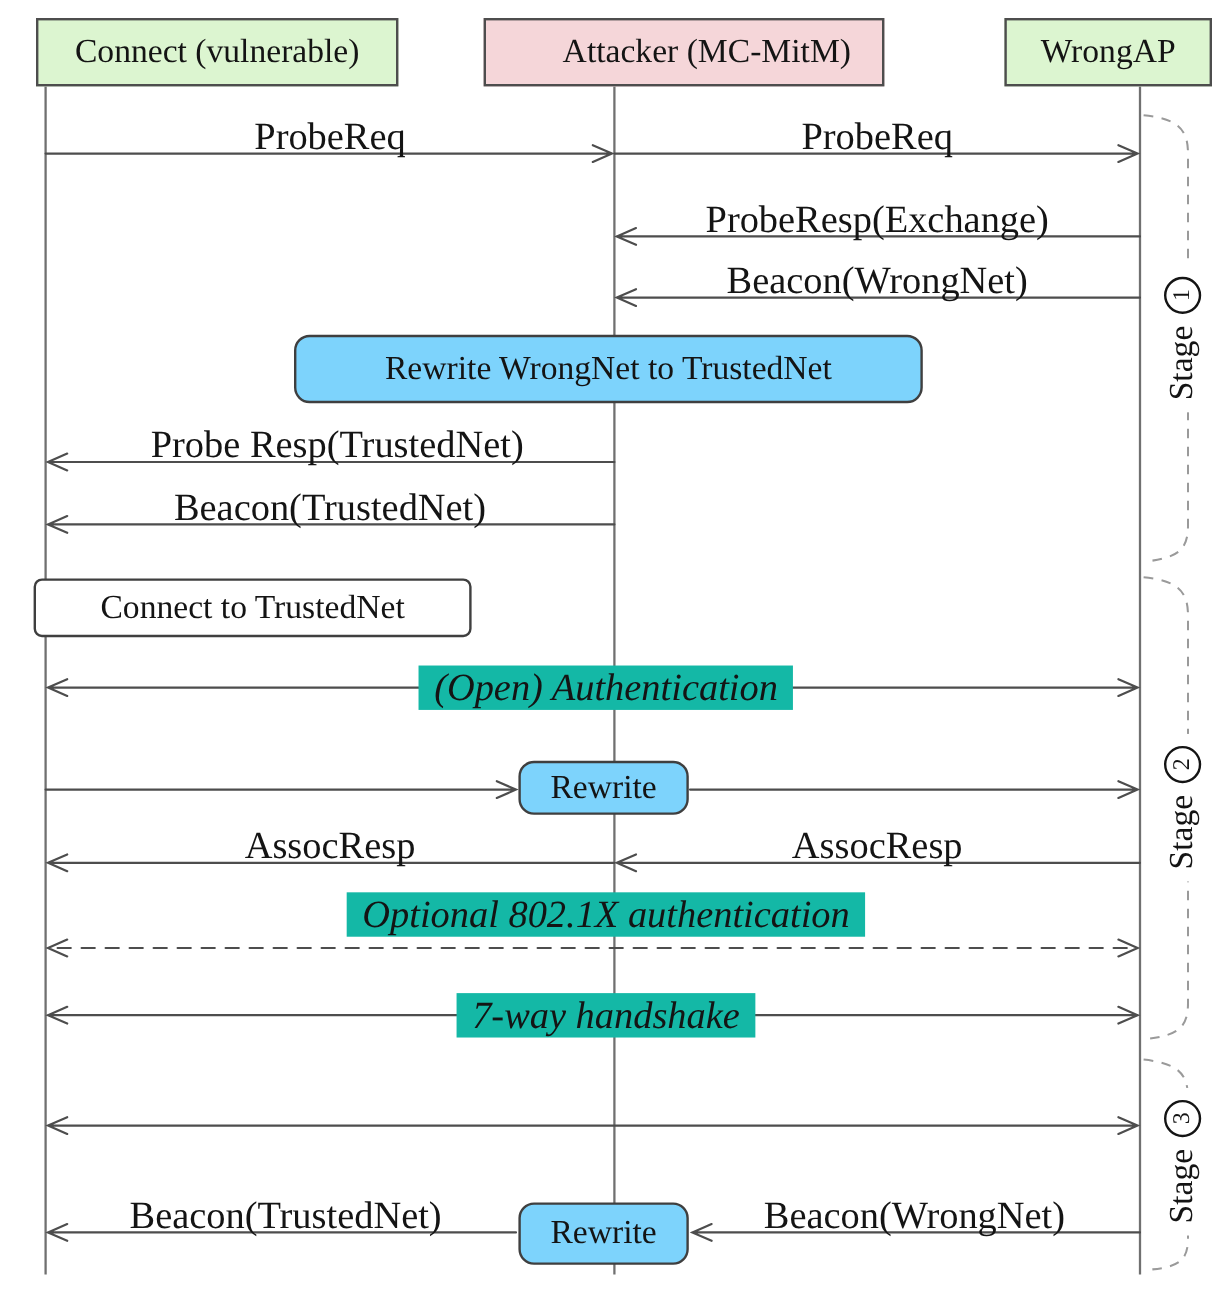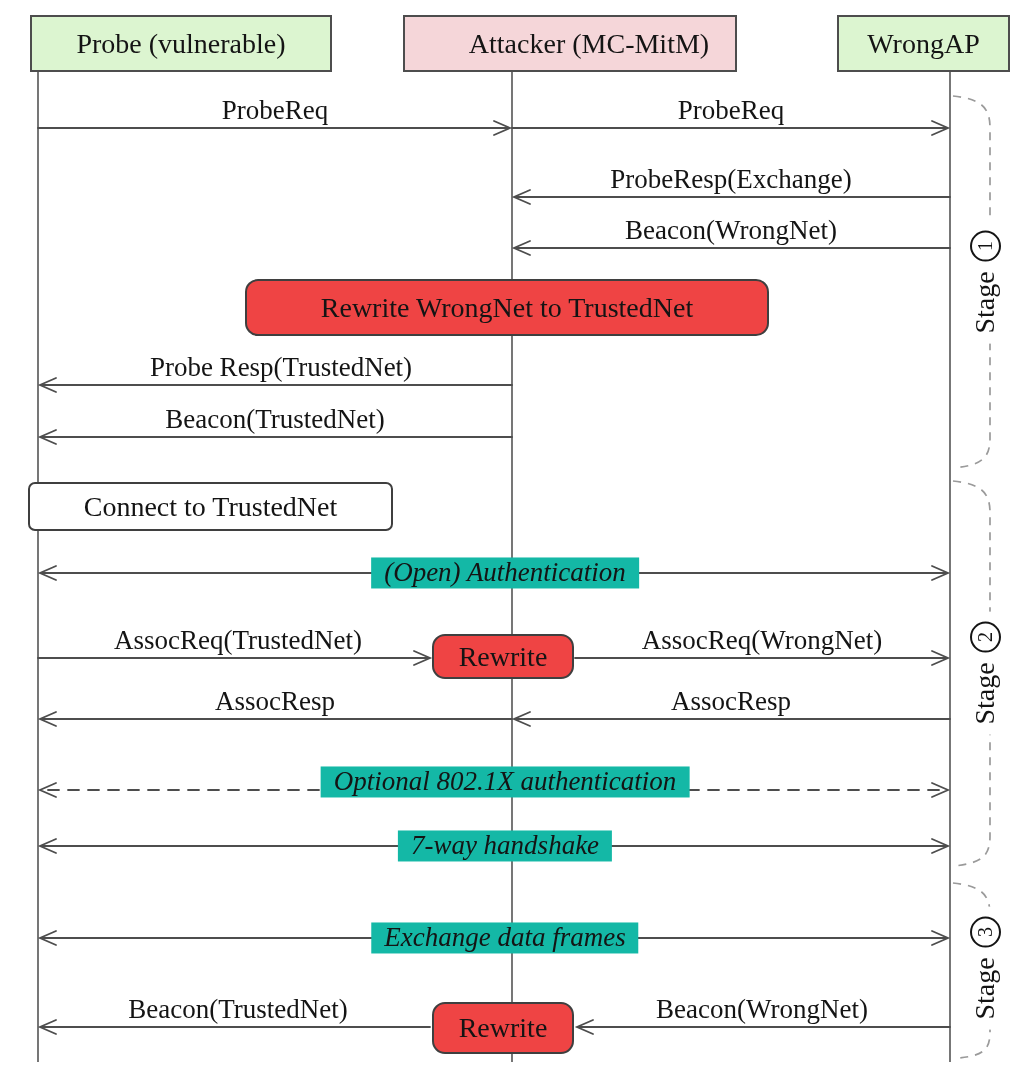--- a/index.html
+++ b/index.html
@@ -7,23 +7,23 @@
   .canvas{position:relative;width:1023px;height:1079px;background:#ffffff;
           font-family:"Liberation Serif", serif;color:#141414;overflow:hidden;}
   svg.geom{position:absolute;left:0;top:0;z-index:1;}
   .actor{position:absolute;display:flex;align-items:center;justify-content:center;
          border:2.4px solid #4d4d4d;font-size:28px;z-index:4;box-sizing:border-box;
          white-space:nowrap;}
   .actor.green{background:#dcf5d0;}
   .actor.pink{background:#f5d6d9;}
   .action{position:absolute;display:flex;align-items:center;justify-content:center;
           border:2.4px solid #3f3f3f;border-radius:13px;font-size:28px;
-          background:#ef4444;z-index:3;box-sizing:border-box;white-space:nowrap;}
+          background:#7dd3fc;z-index:3;box-sizing:border-box;white-space:nowrap;}
   .action.white{background:#ffffff;border-radius:7px;}
-  .mlabel{position:absolute;transform:translateX(-50%);font-size:27px;
+  .mlabel{position:absolute;transform:translateX(-50%);font-size:32px;
           white-space:nowrap;z-index:2;line-height:1.15;}
   .mlabel.mid{font-style:italic;background:#14b8a6;padding:0 13px;
               transform:translate(-50%,-50%);}
   .stagelabel{position:absolute;transform:translate(-50%,-50%) rotate(-90deg);
               font-size:28px;white-space:nowrap;background:#ffffff;padding:1px 10px;
               z-index:2;display:flex;align-items:center;gap:10px;}
   .circ{display:inline-flex;align-items:center;justify-content:center;
         width:27px;height:27px;border:2px solid #141414;border-radius:50%;
         font-size:20px;line-height:1;}
 </style>
@@ -59,21 +59,21 @@
       <path stroke-dasharray="11 9" d="M48 790 H940"></path>
       <path d="M56 783 L40 790 L56 797 M932 783 L948 790 L932 797"></path>
       <path d="M40 846 H948 M56 839 L40 846 L56 853 M932 839 L948 846 L932 853"></path>
       <path d="M40 938 H948 M56 931 L40 938 L56 945 M932 931 L948 938 L932 945"></path>
       <path d="M430 1027 H40 M56 1020 L40 1027 L56 1034"></path>
       <path d="M950 1027 H577 M593 1020 L577 1027 L593 1034"></path>
     </g>
   </svg>
 
   <div class="actor green" style="left:30px;top:15px;width:302px;height:57px;">
-    <span>Probe (vulnerable)</span>
+    <span>Connect (vulnerable)</span>
   </div>
   <div class="actor pink" style="left:403px;top:15px;width:334px;height:57px;padding-left:38px;">
     <span>Attacker (MC-MitM)</span>
   </div>
   <div class="actor green" style="left:793px;top:15px;width:173px;height:57px;margin-left:44px;">
     <span>WrongAP</span>
   </div>
 
   <div class="action" style="left:245px;top:279px;width:524px;height:57px;">
     <span>Rewrite WrongNet to TrustedNet</span>
@@ -88,27 +88,24 @@
     <span>Rewrite</span>
   </div>
 
   <div class="mlabel" style="left:275px;top:95px;">ProbeReq</div>
   <div class="mlabel" style="left:731px;top:95px;">ProbeReq</div>
   <div class="mlabel" style="left:731px;top:164px;">ProbeResp(Exchange)</div>
   <div class="mlabel" style="left:731px;top:215px;">Beacon(WrongNet)</div>
   <div class="mlabel" style="left:281px;top:352px;">Probe Resp(TrustedNet)</div>
   <div class="mlabel" style="left:275px;top:404px;">Beacon(TrustedNet)</div>
   <div class="mlabel mid" style="left:505px;top:573px;">(Open) Authentication</div>
-  <div class="mlabel" style="left:238px;top:625px;">AssocReq(TrustedNet)</div>
-  <div class="mlabel" style="left:762px;top:625px;">AssocReq(WrongNet)</div>
   <div class="mlabel" style="left:731px;top:686px;">AssocResp</div>
   <div class="mlabel" style="left:275px;top:686px;">AssocResp</div>
-  <div class="mlabel mid" style="left:505px;top:782px;">Optional 802.1X authentication</div>
+  <div class="mlabel mid" style="left:505px;top:762px;">Optional 802.1X authentication</div>
   <div class="mlabel mid" style="left:505px;top:846px;">7-way handshake</div>
-  <div class="mlabel mid" style="left:505px;top:938px;">Exchange data frames</div>
   <div class="mlabel" style="left:238px;top:994px;">Beacon(TrustedNet)</div>
   <div class="mlabel" style="left:762px;top:994px;">Beacon(WrongNet)</div>
 
   <div class="stagelabel" style="left:985px;top:282px;">
     <span>Stage</span>
     <span class="circ">1</span>
   </div>
   <div class="stagelabel" style="left:985px;top:673px;">
     <span>Stage</span>
     <span class="circ">2</span>

